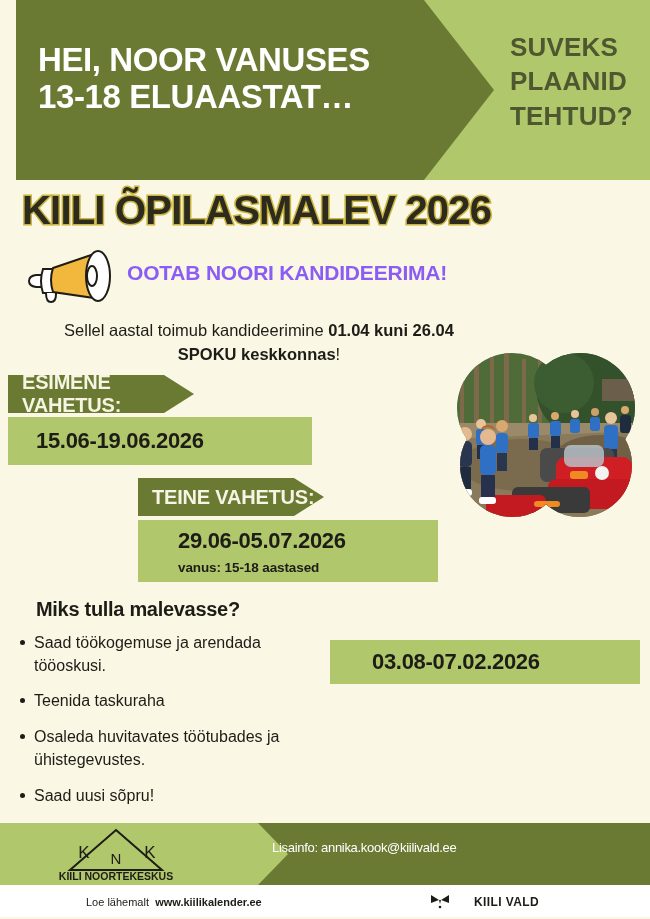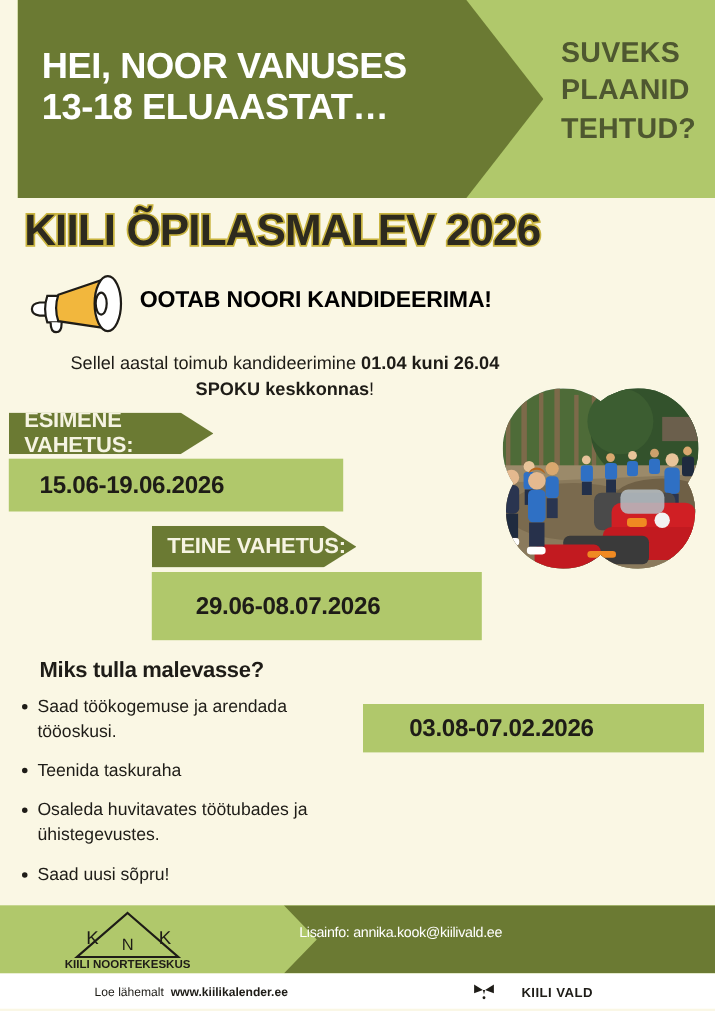--- a/index.html
+++ b/index.html
@@ -40,21 +40,21 @@
     color:#2d2a1e;text-transform:uppercase;white-space:nowrap;
     -webkit-text-stroke:3px #c9b43f;
     paint-order:stroke fill;
   }
 
   
   .mega-row{position:absolute;left:22px;top:245px;width:600px;height:62px;}
   .mega-icon{position:absolute;left:0;top:2px;width:98px;height:58px;}
   .mega-text{
     position:absolute;left:105px;top:16px;
-    font-size:21px;font-weight:bold;color:#000000;
+    font-size:21px;font-weight:bold;color:#8b5cf6;
     letter-spacing:-0.2px;text-transform:uppercase;
   }
 
   
   .intro{
     position:absolute;left:24px;top:318px;width:470px;
     font-size:16.5px;line-height:1.48;color:#1e1c17;text-align:center;
   }
   .intro b{font-weight:bold;}
   .intro .l2{display:block;}
@@ -282,21 +282,22 @@
     <span>ESIMENE VAHETUS:</span>
   </div>
   <div class="datebar s1-date">
     <div class="d">15.06-19.06.2026</div>
   </div>
 
   <div class="banner s2-banner">
     <span>TEINE VAHETUS:</span>
   </div>
   <div class="datebar s2-date">
-    <div class="d">29.06-08.07.2026</div>
+    <div class="d">29.06-05.07.2026</div>
+    <div class="sub">vanus: 15-18 aastased</div>
   </div>
 
   <div class="datebar s3-date">
     <div class="d">03.08-07.02.2026</div>
   </div>
 
   <div class="why-title">Miks tulla malevasse?</div>
   <ul class="why-list">
     <li>Saad töökogemuse ja arendada tööoskusi.</li>
     <li>Teenida taskuraha</li>

